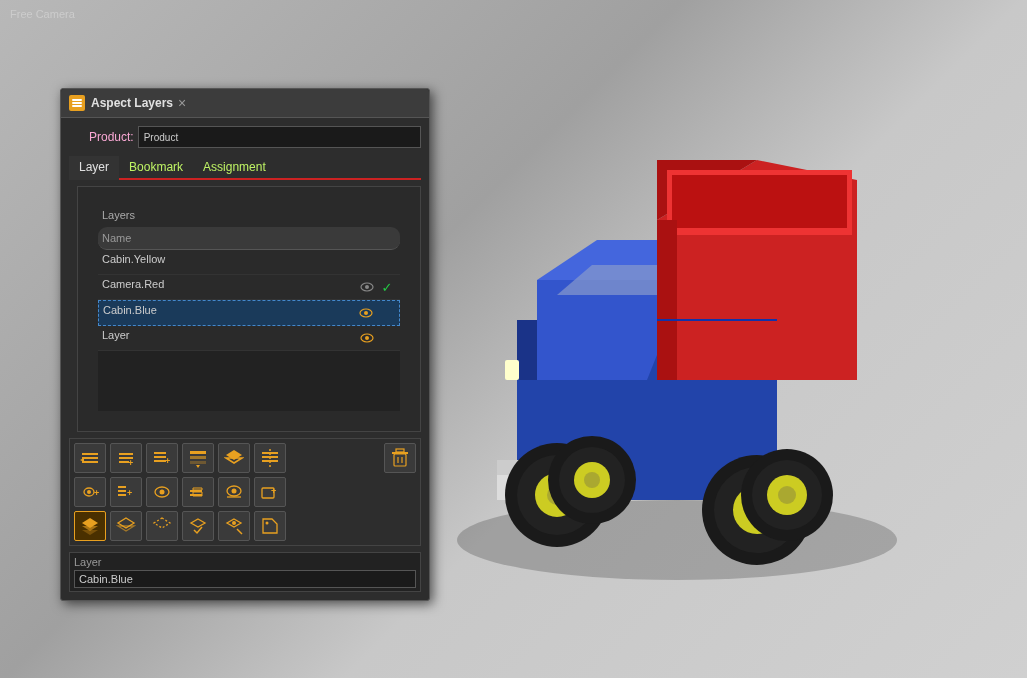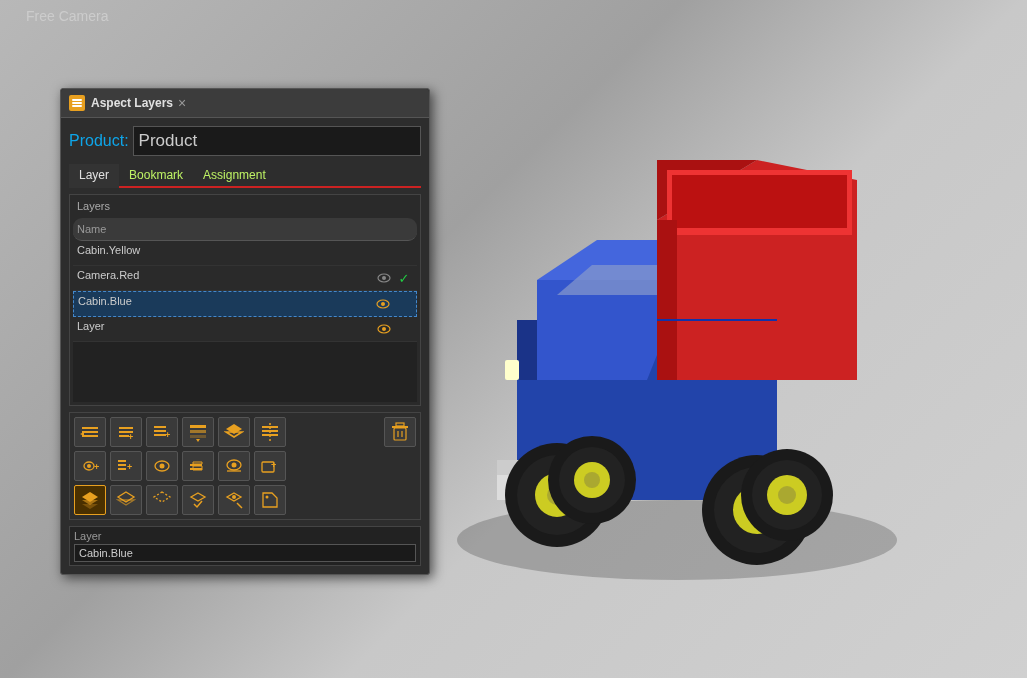--- a/index.html
+++ b/index.html
@@ -19,23 +19,23 @@
       top: 0; left: 0;
       width: 1027px;
       height: 678px;
       background: linear-gradient(135deg, #b8b8b8 0%, #a0a0a0 40%, #c8c8c8 60%, #d0d0d0 100%);
     }
 
     
     .camera-label {
       position: absolute;
       top: 8px;
-      left: 26px;
+      left: 10px;
       color: #cccccc;
-      font-size: 14px;
+      font-size: 11px;
     }
 
     
     .truck-area {
       position: absolute;
       top: 80px;
       right: 80px;
       width: 550px;
       height: 520px;
     }
@@ -100,32 +100,33 @@
     }
 
     
     .product-row {
       display: flex;
       align-items: center;
       margin-bottom: 8px;
       gap: 4px;
     }
     .product-label {
-      color: #0ea5e9;
-      font-size: 16px;
+      color: #f9a8d4;
+      font-size: 12px;
       white-space: nowrap;
+      margin-left: 20px;
     }
     .product-input {
       flex: 1;
       background: #1a1a1a;
       border: 1px solid #555;
       color: #cccccc;
       padding: 8px 5px;
-      font-size: 17px;
-      height: 30px;
+      font-size: 10px;
+      height: 22px;
     }
 
     
     .tabs {
       display: flex;
       border-bottom: 2px solid #cc2222;
       margin-bottom: 6px;
     }
     .tab {
       padding: 4px 10px;
@@ -137,21 +138,22 @@
     }
     .tab.active {
       color: #e0e0e0;
       background: #333;
     }
 
     
     .layers-section {
       background: #2a2a2a;
       border: 1px solid #444;
-      padding: 3px;
+      padding: 20px;
+      margin-left: 8px;
     }
 
     .layers-header {
       color: #aaaaaa;
       font-size: 11px;
       margin-bottom: 4px;
       padding: 2px 4px;
     }
 
     .layers-table-header {

